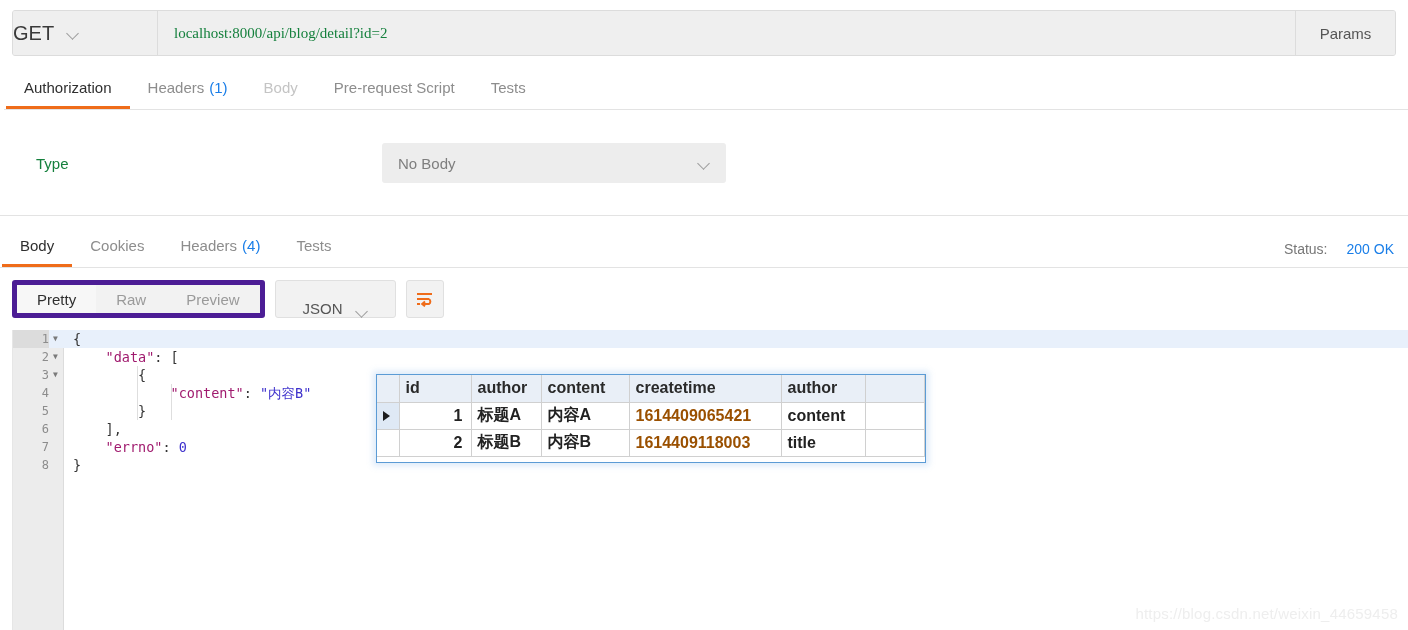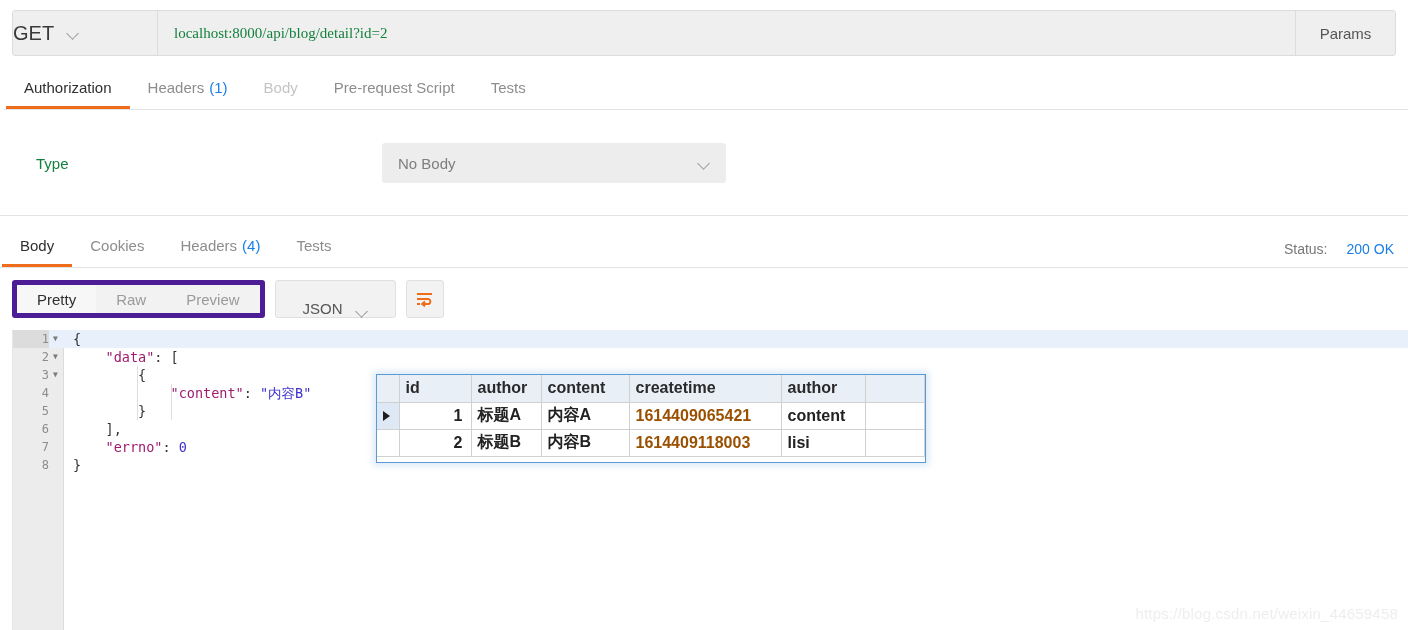--- a/index.html
+++ b/index.html
@@ -357,21 +357,21 @@
             <td class="col-createtime ts">1614409065421</td>
             <td class="col-author">content</td>
             <td class="col-pad"></td>
           </tr>
           <tr>
             <td class="sel-cell blank"></td>
             <td class="col-id num">2</td>
             <td class="col-title">标题B</td>
             <td class="col-content">内容B</td>
             <td class="col-createtime ts">1614409118003</td>
-            <td class="col-author">lisi</td>
+            <td class="col-author">title</td>
             <td class="col-pad"></td>
           </tr>
         </tbody>
     </table>
   </div>
 
   <div class="watermark">https://blog.csdn.net/weixin_44659458</div>
 </div>
 
 </body></html>

